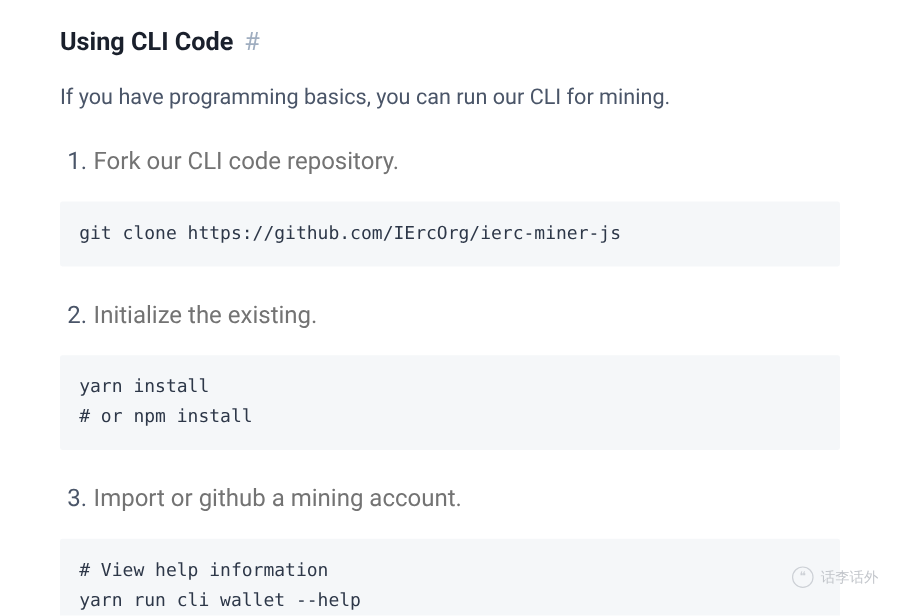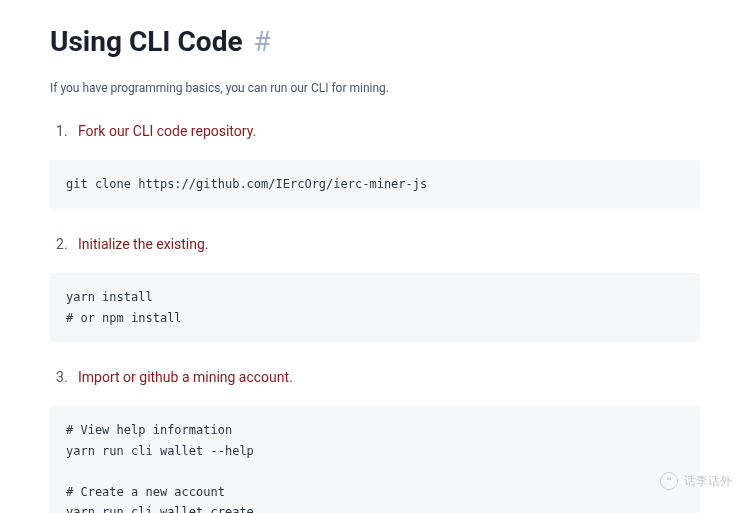--- a/index.html
+++ b/index.html
@@ -13,59 +13,59 @@
       color: #2d3748;
       padding: 20px 50px 50px 50px;
       width: 750px;
       height: 513px;
       overflow: hidden;
       font-size: 14px;
       line-height: 1.6;
       position: relative;
     }
     h3 {
-      font-size: 28px;
+      font-size: 21px;
       font-weight: 700;
       color: #1a202c;
       margin-bottom: 14px;
     }
     h3 .hash {
       color: #a0aec0;
       font-weight: 400;
       margin-left: 4px;
     }
     .intro {
       color: #4a5568;
       margin-bottom: 22px;
-      font-size: 12px;
+      font-size: 18px;
     }
     ol {
       list-style: none;
       counter-reset: item;
     }
     ol li {
       counter-increment: item;
       margin-bottom: 18px;
       padding-left: 28px;
       position: relative;
-      color: #7f1d1d;
-      font-size: 14px;
+      color: #737373;
+      font-size: 20px;
     }
     ol li::before {
       content: counter(item) ".";
       position: absolute;
       left: 6px;
       color: #4a5568;
     }
     pre {
       background: #f5f7f9;
       padding: 14px 16px;
       margin: 18px 0 24px 0;
       font-family: ui-monospace, SFMono-Regular, "SF Mono", Menlo, Consolas, monospace;
-      font-size: 12px;
+      font-size: 15px;
       line-height: 1.7;
       color: #2d3748;
       overflow-x: auto;
       white-space: pre;
       border-radius: 2px;
     }
     .watermark {
       position: absolute;
       right: 18px;
       bottom: 22px;

